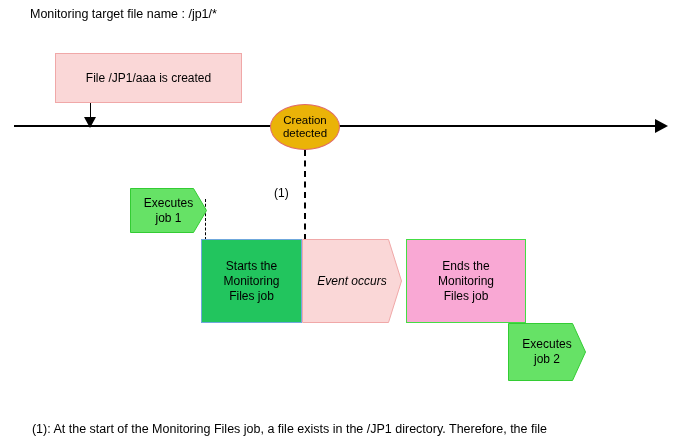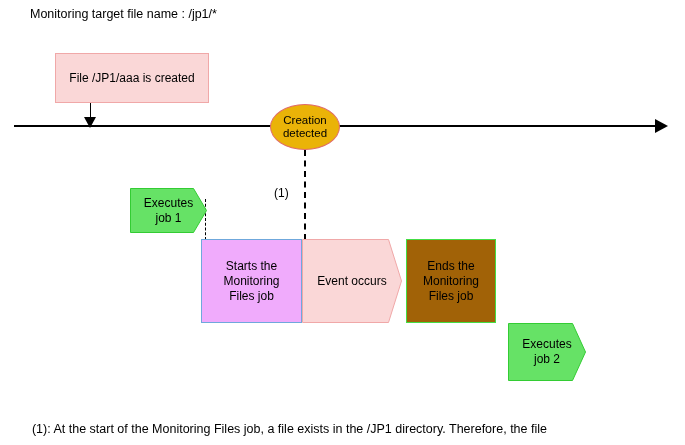--- a/index.html
+++ b/index.html
@@ -60,34 +60,34 @@
   }
 
   
   .box {
     box-sizing: border-box;
     border-width: 1px;
     border-style: solid;
   }
   #event-box {
     left: 55px; top: 53px;
-    width: 154px; height: 50px;
+    width: 187px; height: 50px;
     background: #fad7d7;
     border-color: #f0a8a8;
   }
   #starts-job-box {
     left: 201px; top: 239px;
     width: 101px; height: 84px;
-    background: #f0abfc;
+    background: #22c55e;
     border-color: #6fa8dc;
   }
   #ends-job-box {
     left: 406px; top: 239px;
-    width: 90px; height: 84px;
-    background: #a16207;
+    width: 120px; height: 84px;
+    background: #f9a8d4;
     border-color: #44dd44;
   }
 
   
   .arrow-shape {
     
   }
   .arrow-shape svg { display: block; }
 
   
@@ -187,21 +187,21 @@
   <div class="abs box" id="starts-job-box">
     <div class="shape-label">Starts the
 Monitoring
 Files job</div>
   </div>
 
   <div class="abs arrow-shape" style="left:302px; top:239px; width:100px; height:84px;">
     <svg width="100" height="84" viewBox="0 0 100 84" xmlns="http://www.w3.org/2000/svg">
       <polygon points="0.5,0.5 86.5,0.5 99.5,42 86.5,83.5 0.5,83.5" fill="#fad7d7" stroke="#f0a8a8" stroke-width="1"></polygon>
     </svg>
-    <div class="shape-label" style="padding-right:12px;">Event occurs</div>
+    <div class="shape-label" style="padding-right:12px;font-style:italic;">Event occurs</div>
   </div>
 
   <div class="abs box" id="ends-job-box">
     <div class="shape-label">Ends the
 Monitoring
 Files job</div>
   </div>
 
   <div class="abs arrow-shape" style="left:508px; top:323px; width:78px; height:58px;">
     <svg width="78" height="58" viewBox="0 0 78 58" xmlns="http://www.w3.org/2000/svg">

